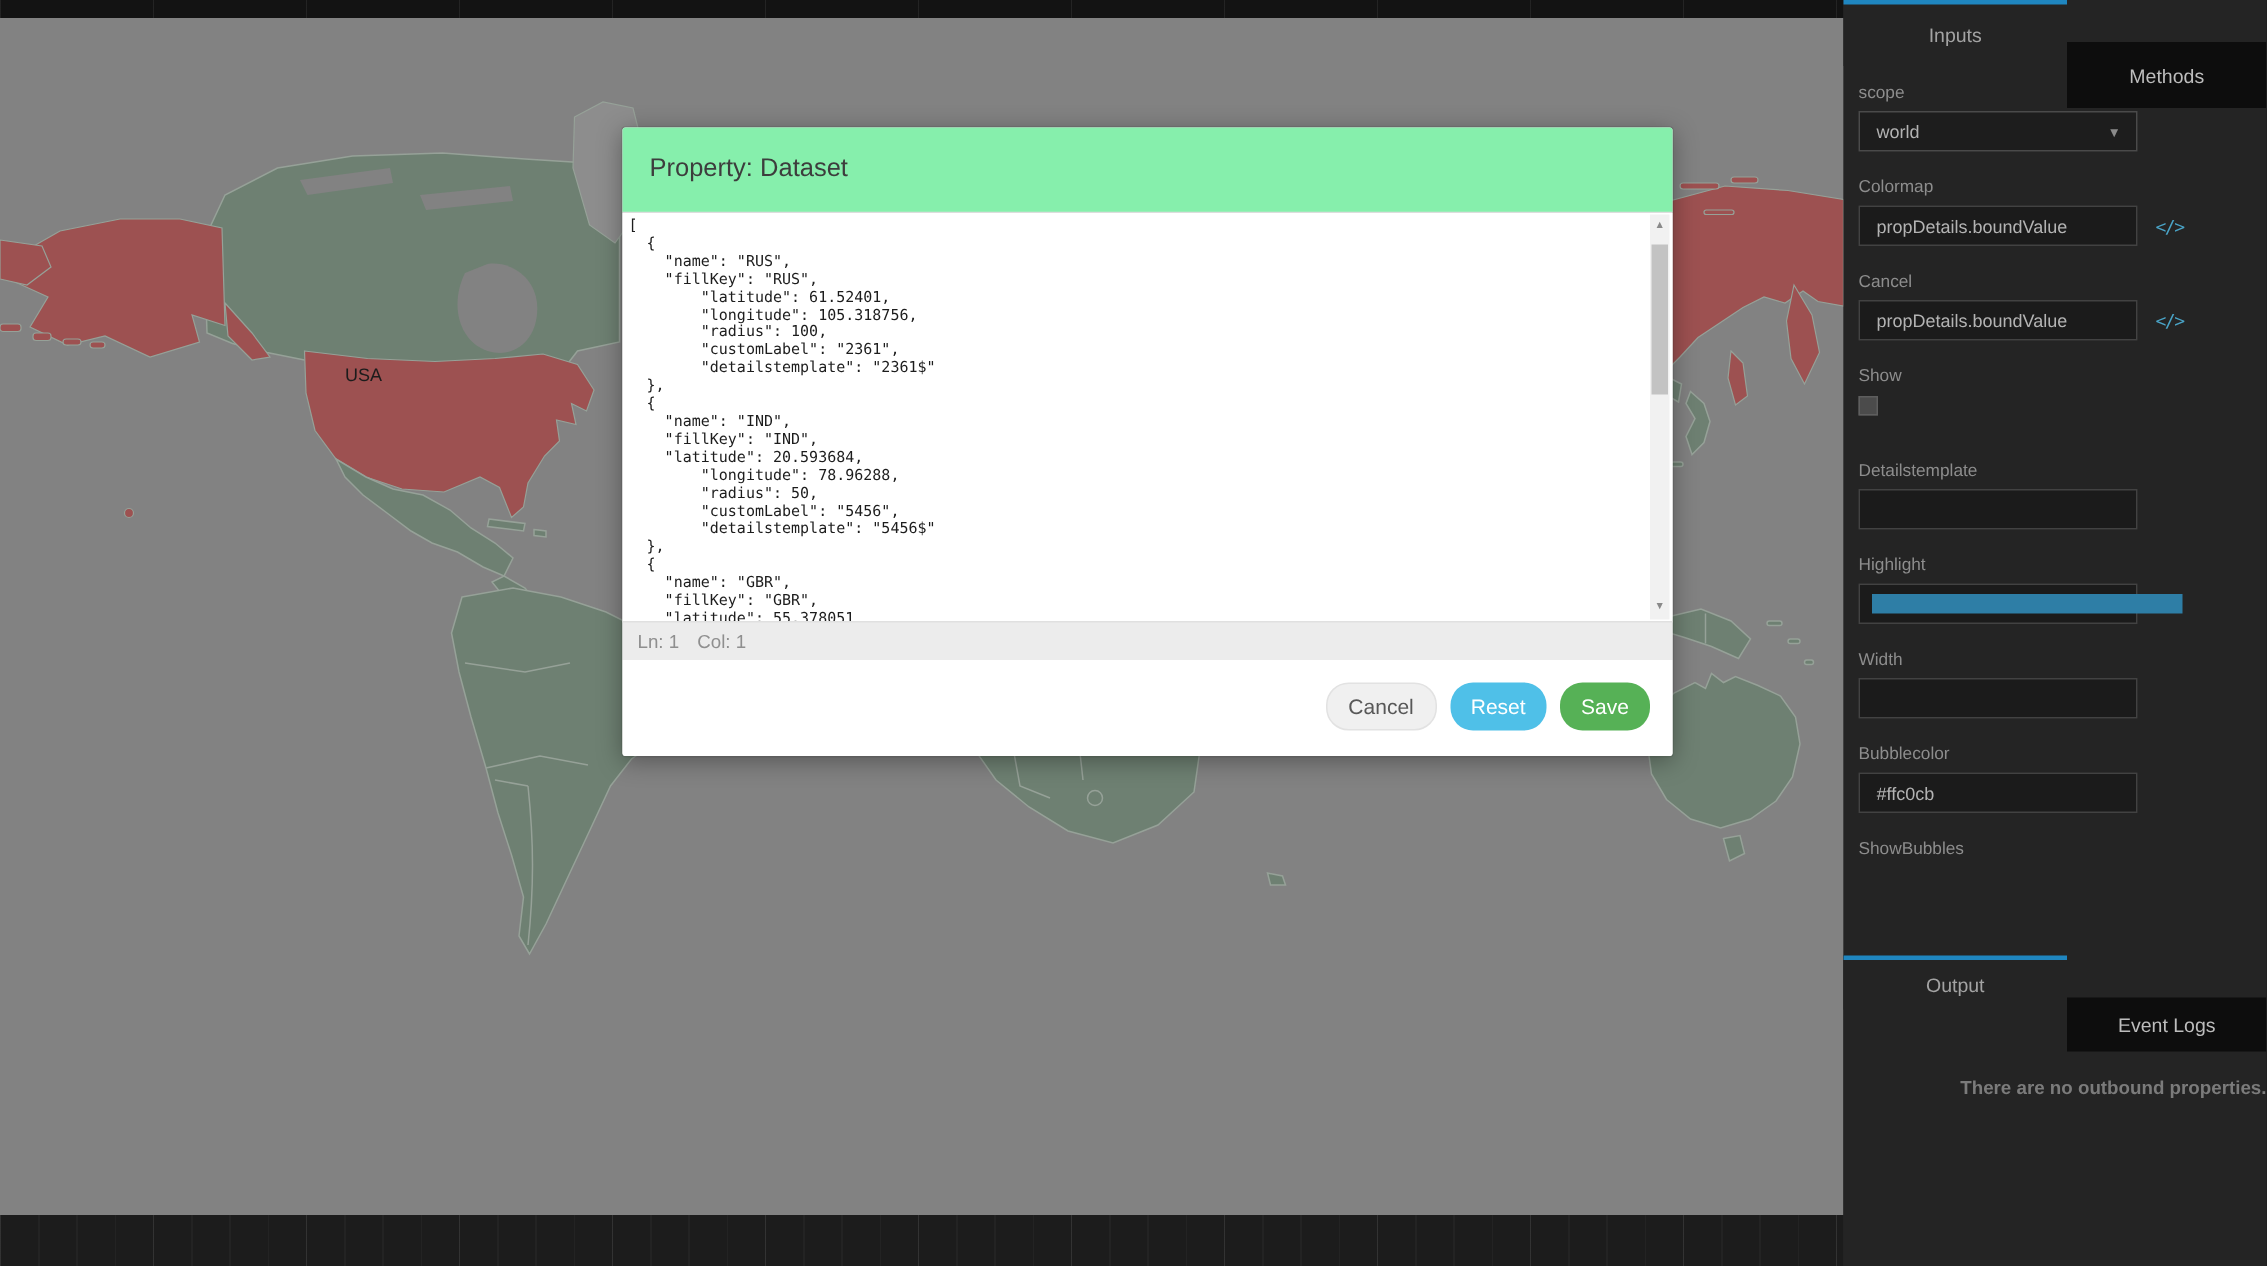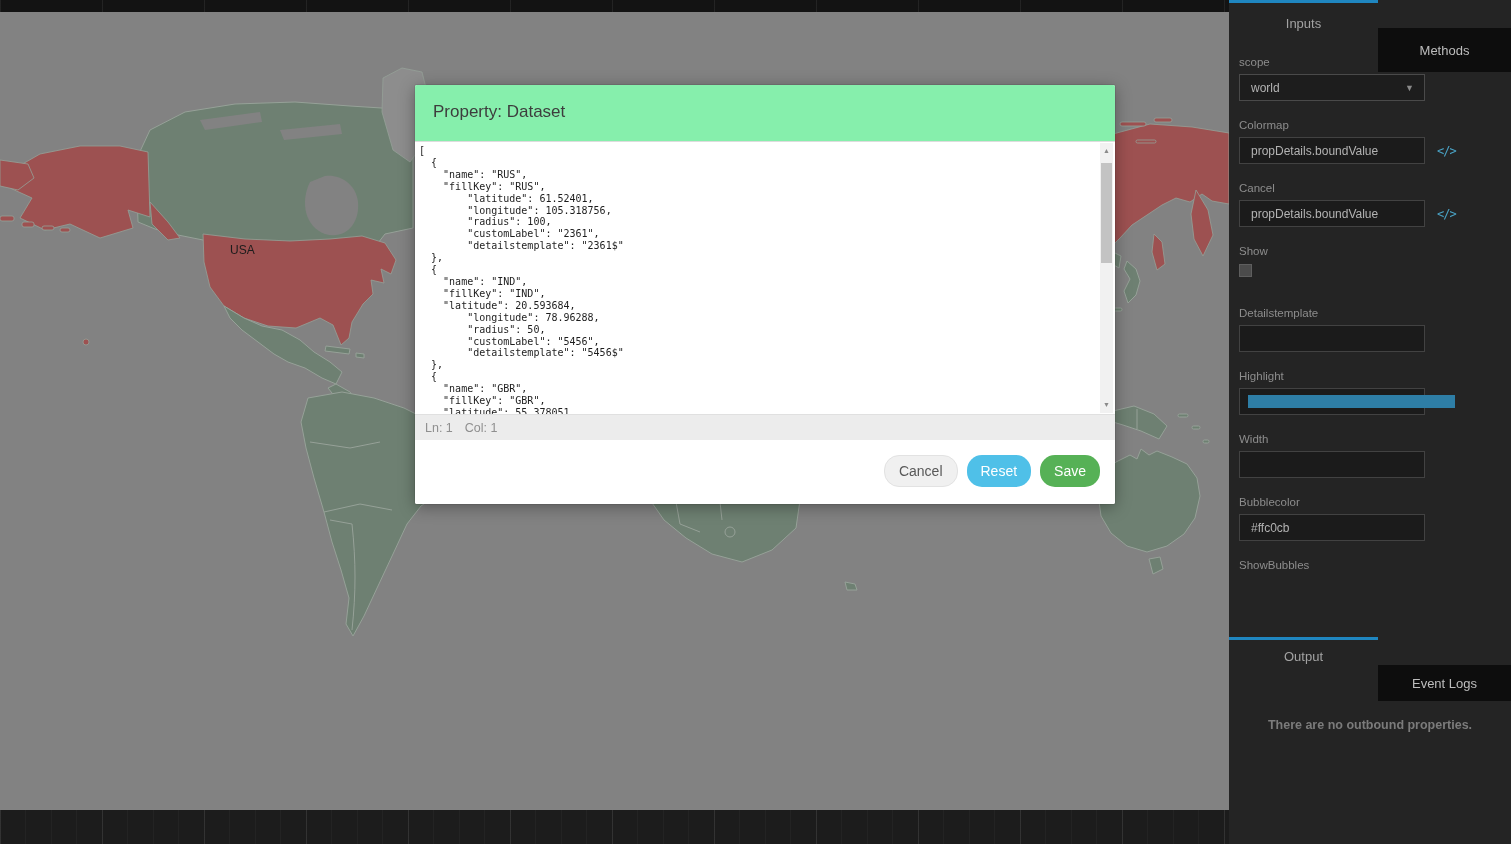--- a/index.html
+++ b/index.html
@@ -75,21 +75,21 @@
   .code-icon{color:#4aa4c7;font-size:12px;cursor:pointer;
       font-family:"DejaVu Sans Mono",monospace;letter-spacing:-1px;}
   .checkbox{display:inline-block;width:13px;height:13px;background:#4b4b4b;
       border:1px solid #5e5e5e;margin-top:1px;cursor:pointer;}
   .hl-input{position:relative;}
   .hl-bar{position:absolute;left:8px;top:6px;width:207px;height:13px;background:var(--highlight-bar);}
   .show-block{margin-bottom:26px;}
 
   .output-panel{position:absolute;top:637px;left:0;width:282px;height:207px;background:#242424;}
   .tabbar.bottom-tabs .tab{height:36px;}
-  .empty-msg{margin-top:17px;text-align:center;color:#7b7b7b;
+  .empty-msg{margin-top:17px;text-align:right;color:#7b7b7b;
       font-weight:bold;font-size:12.5px;}
 </style>
 </head>
 <body>
 
 <div class="stage">
 
   <div class="canvas">
     <div class="grid-bar top"></div>
 

